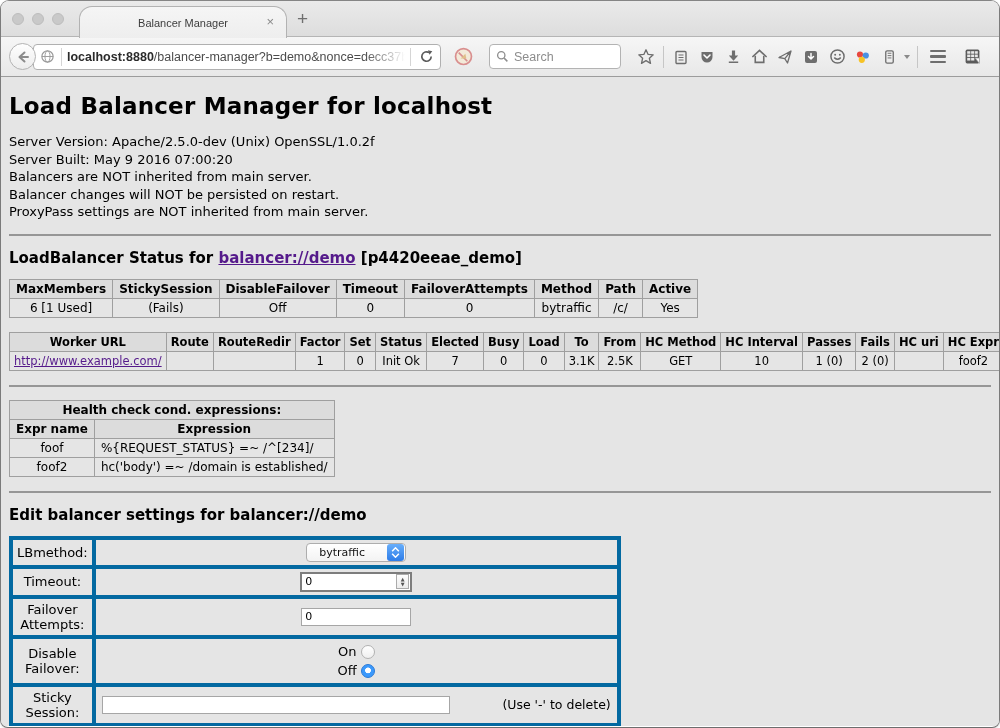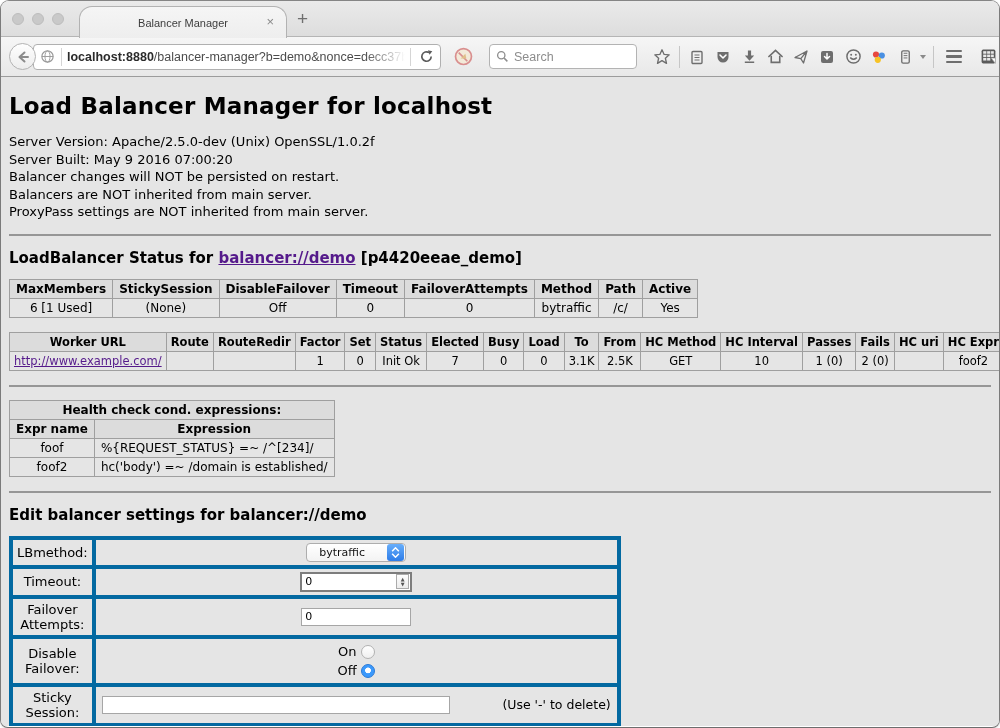--- a/index.html
+++ b/index.html
@@ -22,21 +22,21 @@
   .navbar { height:40px; background:linear-gradient(#f6f6f6,#e8e8e8); border-bottom:1px solid #9c9c9c;
             display:flex; align-items:center; padding:0 8px; }
   .backbtn { width:27px; height:27px; border-radius:50%; background:linear-gradient(#fefefe,#ededed);
              border:1px solid #b3b3b3; display:flex; align-items:center; justify-content:center; flex:none; z-index:1; }
   .urlbar { margin-left:-3px; width:408px; height:26px; background:#fff; border:1px solid #b0b0b0; border-radius:4px;
             display:flex; align-items:center; padding:0 4px; flex:none; overflow:hidden; }
   .urlbar .vsep { width:1px; height:18px; background:#d5d5d5; margin:0 5px; flex:none; }
   .urltext { font-size:12.5px; color:#2b2b2b; white-space:nowrap; overflow:hidden; flex:1;
              -webkit-mask-image:linear-gradient(90deg,#000 88%,transparent); mask-image:linear-gradient(90deg,#000 88%,transparent); }
   .urltext .path { color:#4c4c4c; }
-  .searchbar { margin-left:14px; width:148px; height:25px; background:#fff; border:1px solid #b3b3b3; border-radius:4px;
+  .searchbar { margin-left:14px; width:132px; height:25px; background:#fff; border:1px solid #b3b3b3; border-radius:4px;
                display:flex; align-items:center; padding:0 6px; flex:none; }
   .searchbar input { border:none; outline:none; width:100px; font-size:12.5px; color:#333; background:transparent; font-family:"Liberation Sans",sans-serif; }
   .searchbar input::placeholder { color:#8d8d8d; }
   .tbicon { width:26px; height:26px; display:flex; align-items:center; justify-content:center; flex:none; color:#6e6e6e; }
   .tbsep { width:1px; height:22px; background:#c6c6c6; margin:0 4px; flex:none; }
   .caret-down { width:0; height:0; border-left:3.5px solid transparent; border-right:3.5px solid transparent; border-top:4px solid #8a8a8a; }
   .burger { display:flex; flex-direction:column; gap:3px; }
   .burger i { display:block; width:16px; height:2.5px; background:#6e6e6e; border-radius:1px; }
 
   
@@ -227,22 +227,22 @@
         </svg>
     </span>
   </div>
 
   <div class="content">
     <h1>Load Balancer Manager for localhost</h1>
 
     <div class="info">
       <div>Server Version: Apache/2.5.0-dev (Unix) OpenSSL/1.0.2f</div>
       <div>Server Built: May 9 2016 07:00:20</div>
+      <div>Balancers are NOT inherited from main server.</div>
       <div>Balancer changes will NOT be persisted on restart.</div>
-      <div>Balancers are NOT inherited from main server.</div>
       <div>ProxyPass settings are NOT inherited from main server.</div>
     </div>
 
     <hr class="rule">
 
     <h3>
       <span>LoadBalancer Status for</span>
       <a href="#">balancer://demo</a>
       <span>[p4420eeae_demo]</span>
     </h3>
@@ -254,21 +254,21 @@
         <th>StickySession</th>
         <th>DisableFailover</th>
         <th>Timeout</th>
         <th>FailoverAttempts</th>
         <th>Method</th>
         <th>Path</th>
         <th>Active</th>
       </tr>
       <tr>
         <td>6 [1 Used]</td>
-        <td>(None)</td>
+        <td>(Fails)</td>
         <td>Off</td>
         <td>0</td>
         <td>0</td>
         <td>bytraffic</td>
         <td>/c/</td>
         <td>Yes</td>
       </tr>
     </tbody>
       </table>
 

